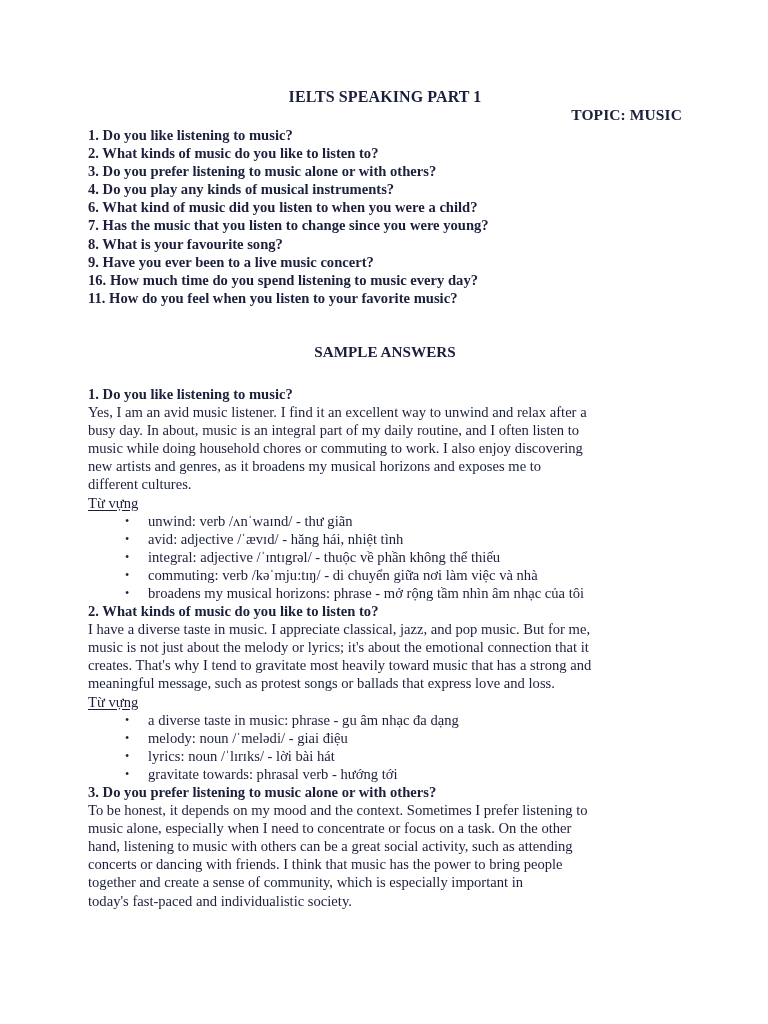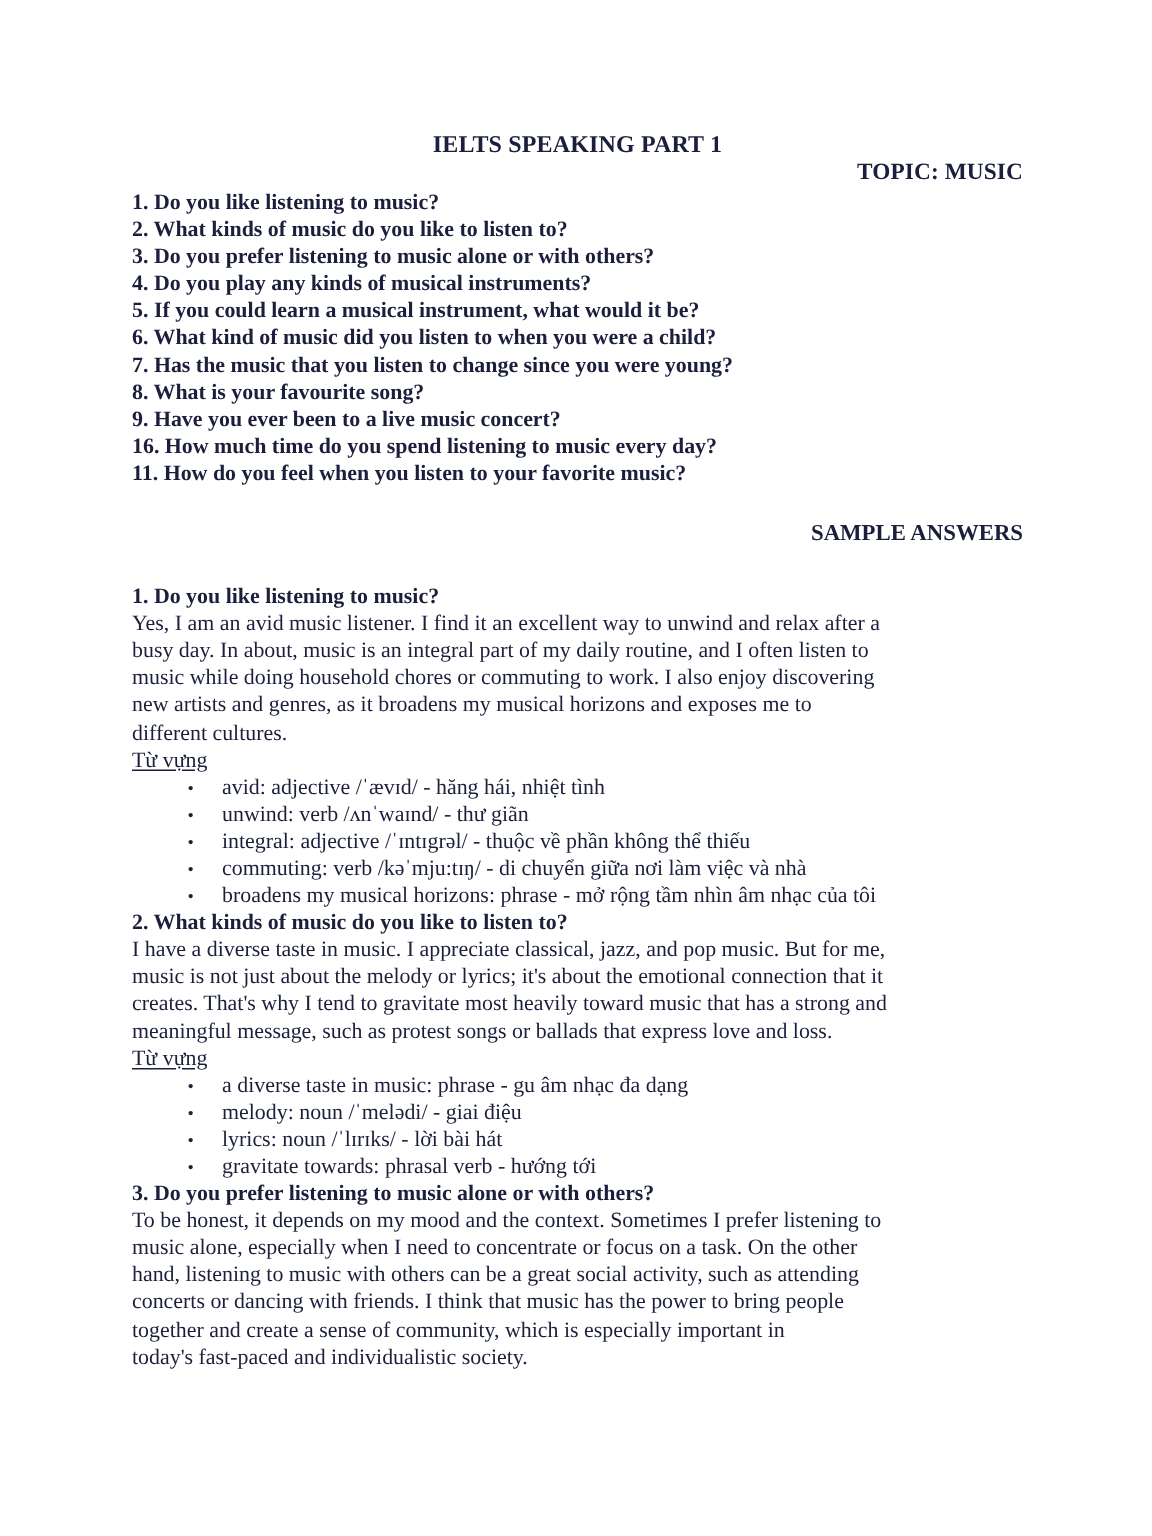--- a/index.html
+++ b/index.html
@@ -45,25 +45,25 @@
     padding: 0;
   }
   .q-list li {
     font-weight: bold;
     font-size: 14.6px;
     line-height: 18.1px;
     margin: 0;
     white-space: nowrap;
   }
   .section-heading {
-    text-align: right;
+    text-align: center;
     font-weight: bold;
     font-size: 15.2px;
     line-height: 18px;
-    margin: 22px 0 0 0;
+    margin: 36px 0 0 0;
   }
   .answer-block {
     margin: 0;
   }
   .answer-block.first {
     margin-top: 24px;
   }
   .answer-q {
     font-weight: bold;
     font-size: 14.6px;
@@ -118,21 +118,20 @@
   <div>
     <div class="doc-title">IELTS SPEAKING PART 1</div>
     <div class="doc-subtitle">TOPIC: MUSIC</div>
   </div>
 
   <ul class="q-list">
     <li>1. Do you like listening to music?</li>
     <li>2. What kinds of music do you like to listen to?</li>
     <li>3. Do you prefer listening to music alone or with others?</li>
     <li>4. Do you play any kinds of musical instruments?</li>
-    <li>5. If you could learn a musical instrument, what would it be?</li>
     <li>6. What kind of music did you listen to when you were a child?</li>
     <li>7. Has the music that you listen to change since you were young?</li>
     <li>8. What is your favourite song?</li>
     <li>9. Have you ever been to a live music concert?</li>
     <li>16. How much time do you spend listening to music every day?</li>
     <li>11. How do you feel when you listen to your favorite music?</li>
   </ul>
 
   <div class="section-heading">SAMPLE ANSWERS</div>
 
@@ -142,22 +141,22 @@
       <span>Yes, I am an avid music listener. I find it an excellent way to unwind and relax after a</span><br>
       <span>busy day. In about, music is an integral part of my daily routine, and I often listen to</span><br>
       <span>music while doing household chores or commuting to work. I also enjoy discovering</span><br>
       <span>new artists and genres, as it broadens my musical horizons and exposes me to</span><br>
       <span>different cultures.</span>
     </div>
     <div class="vocab-label-wrap">
       <span class="vocab-label">Từ vựng</span>
     </div>
     <ul class="vocab">
+      <li>unwind: verb /ʌnˈwaɪnd/ - thư giãn</li>
       <li>avid: adjective /ˈævɪd/ - hăng hái, nhiệt tình</li>
-      <li>unwind: verb /ʌnˈwaɪnd/ - thư giãn</li>
       <li>integral: adjective /ˈɪntɪgrəl/ - thuộc về phần không thể thiếu</li>
       <li>commuting: verb /kəˈmju:tɪŋ/ - di chuyển giữa nơi làm việc và nhà</li>
       <li>broadens my musical horizons: phrase - mở rộng tầm nhìn âm nhạc của tôi</li>
     </ul>
   </div>
 
   <div class="answer-block">
     <div class="answer-q">2. What kinds of music do you like to listen to?</div>
     <div class="answer-p">
       <span>I have a diverse taste in music. I appreciate classical, jazz, and pop music. But for me,</span><br>

